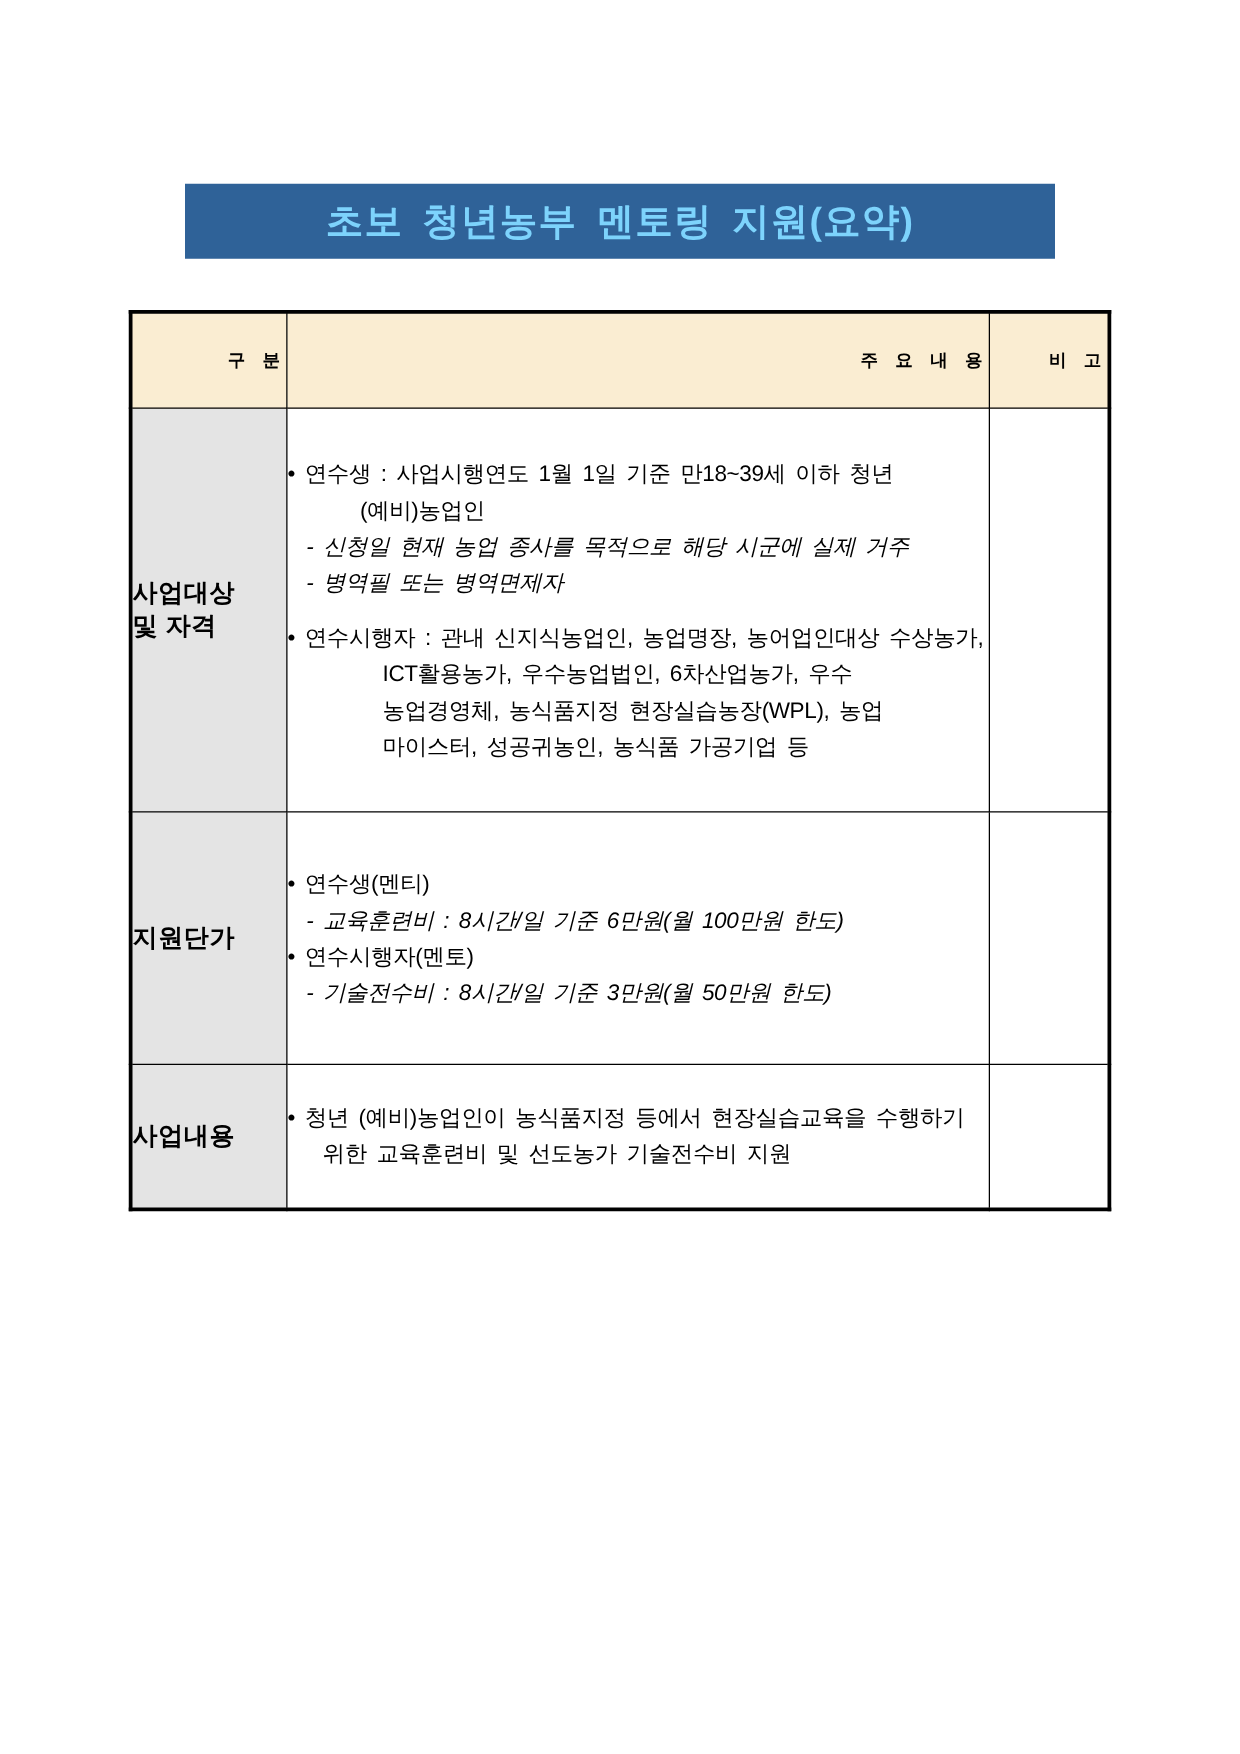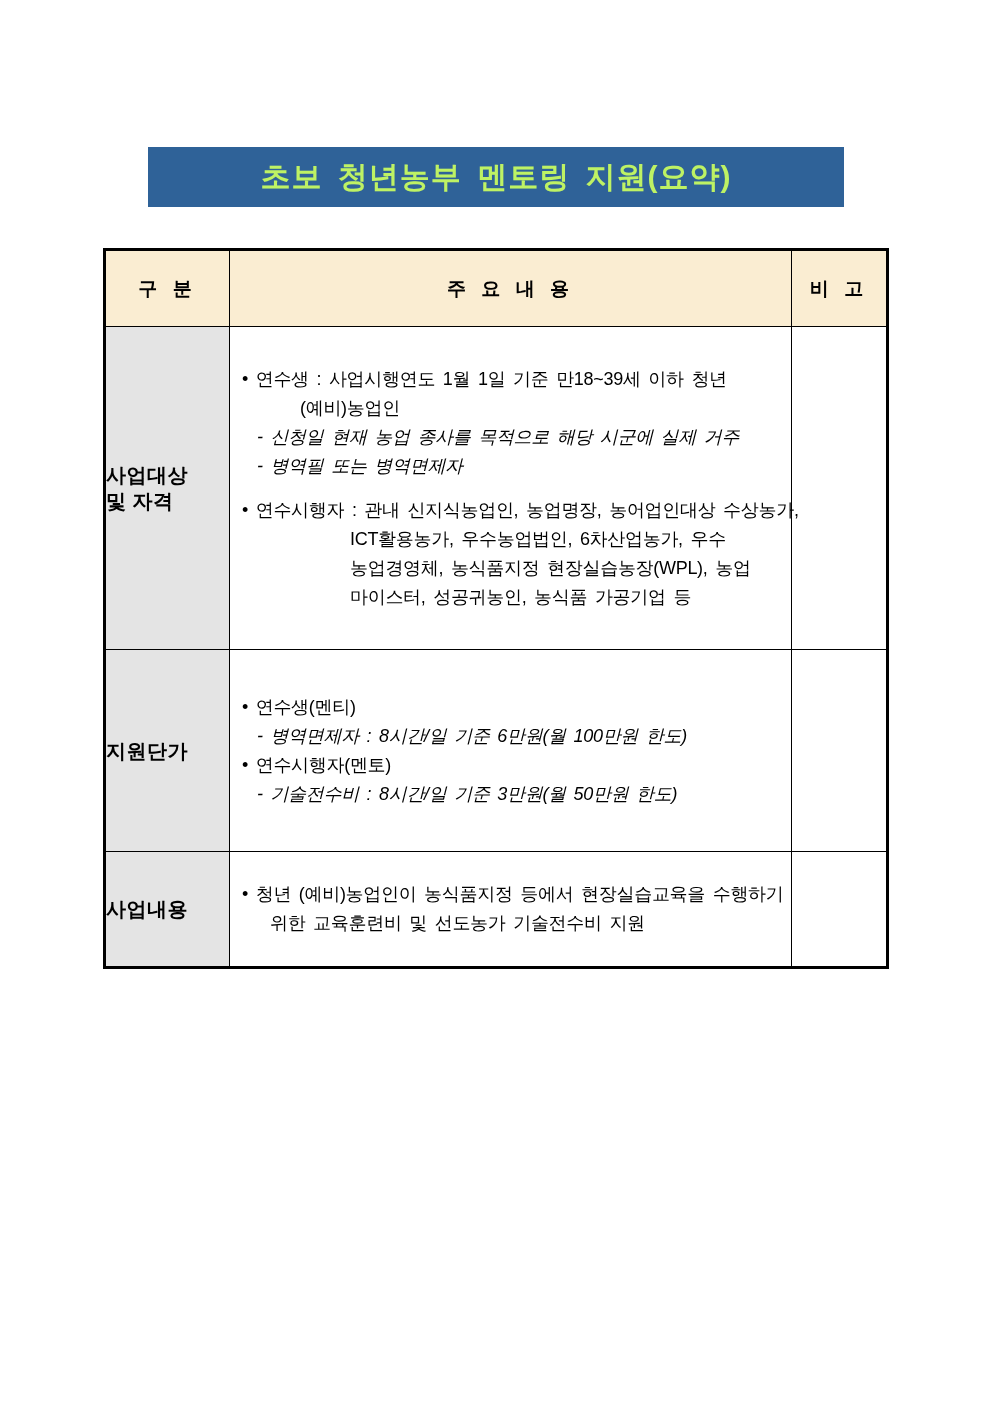--- a/index.html
+++ b/index.html
@@ -20,21 +20,21 @@
     left: 148px;
     top: 147px;
     width: 696px;
     height: 60px;
     background: #2F6298;
     display: flex;
     align-items: center;
     justify-content: center;
   }
   .banner span {
-    color: #bef264;
+    color: #7dd3fc;
     font-size: 30px;
     font-weight: bold;
     letter-spacing: 1px;
     word-spacing: 6px;
     white-space: nowrap;
   }
   table.summary {
     position: absolute;
     left: 103px;
     top: 248px;
@@ -52,51 +52,51 @@
   col.c-remark { width: 96px; }
 
   tr.r-head   { height: 77px; }
   tr.r-row1   { height: 323px; }
   tr.r-row2   { height: 202px; }
   tr.r-row3   { height: 79px; }
   tr.r-row4   { height: 116px; }
 
   th.head-cell {
     background: #FAEDD2;
-    font-size: 19px;
+    font-size: 14px;
     font-weight: bold;
-    text-align: center;
+    text-align: right;
     letter-spacing: 5px;
     white-space: nowrap;
   }
   td.label-cell {
     background: #E4E4E4;
     text-align: left;
     font-size: 20px;
     font-weight: bold;
     line-height: 26px;
     letter-spacing: 0.5px;
   }
   td.content-cell {
     background: #ffffff;
-    padding-left: 12px;
+    padding-left: 0;
     padding-right: 4px;
     font-size: 18px;
     line-height: 29px;
   }
   td.remark-cell { background: #ffffff; }
 
   .ln {
     white-space: nowrap;
     word-spacing: 3px;
     letter-spacing: -0.3px;
   }
   .ind-dash   { margin-left: 15px; font-style: italic; }
   .ind-hang-a { margin-left: 58px; }
-  .ind-hang-b { margin-left: 108px; }
+  .ind-hang-b { margin-left: 76px; }
   .ind-cont   { margin-left: 28px; }
   .gap-above  { margin-top: 15px; }
 </style>
 </head>
 <body>
 
 <div class="page">
 
   <div class="banner">
     <span>초보 청년농부 멘토링 지원(요약)</span>
@@ -133,21 +133,21 @@
       </td>
       <td class="remark-cell"></td>
     </tr>
 
     <tr class="r-row2">
       <td class="label-cell">
         <div>지원단가</div>
       </td>
       <td class="content-cell">
         <div class="ln">• 연수생(멘티)</div>
-        <div class="ln ind-dash">- 병역면제자 : 8시간/일 기준 6만원(월 100만원 한도)</div>
+        <div class="ln ind-dash">- 교육훈련비 : 8시간/일 기준 6만원(월 100만원 한도)</div>
         <div class="ln">• 연수시행자(멘토)</div>
         <div class="ln ind-dash">- 기술전수비 : 8시간/일 기준 3만원(월 50만원 한도)</div>
       </td>
       <td class="remark-cell"></td>
     </tr>
 
 
     <tr class="r-row4">
       <td class="label-cell">
         <div>사업내용</div>

